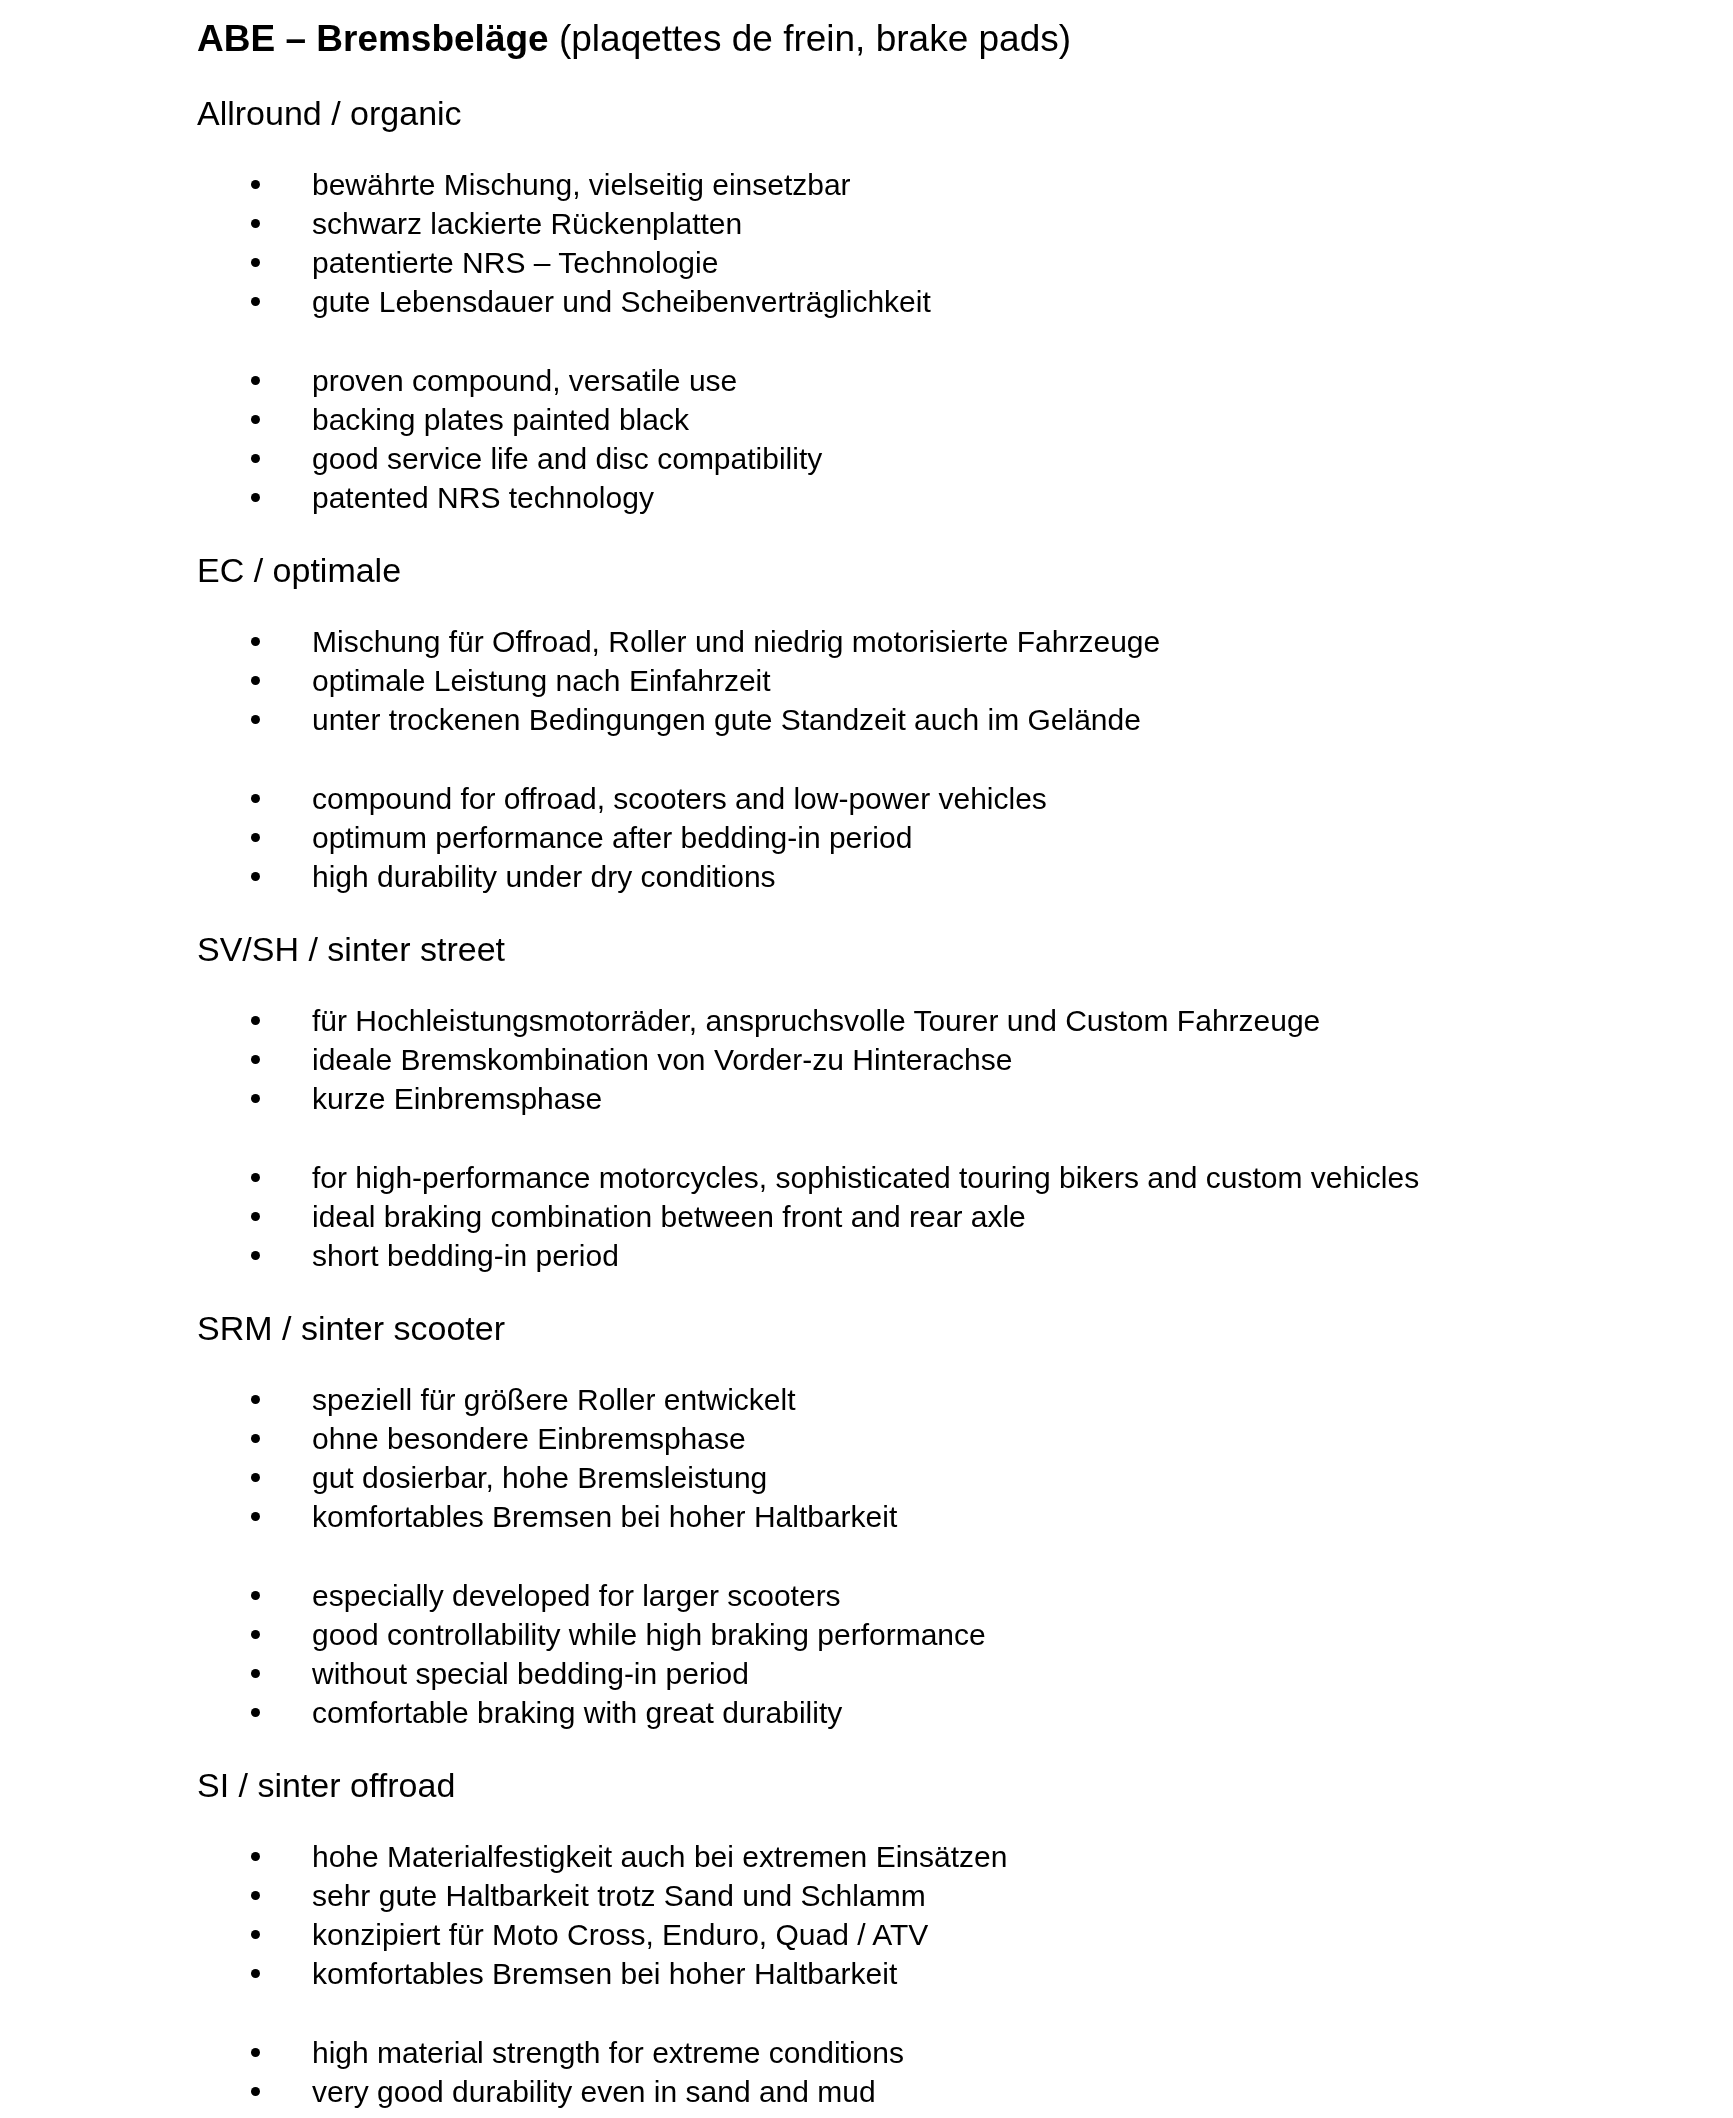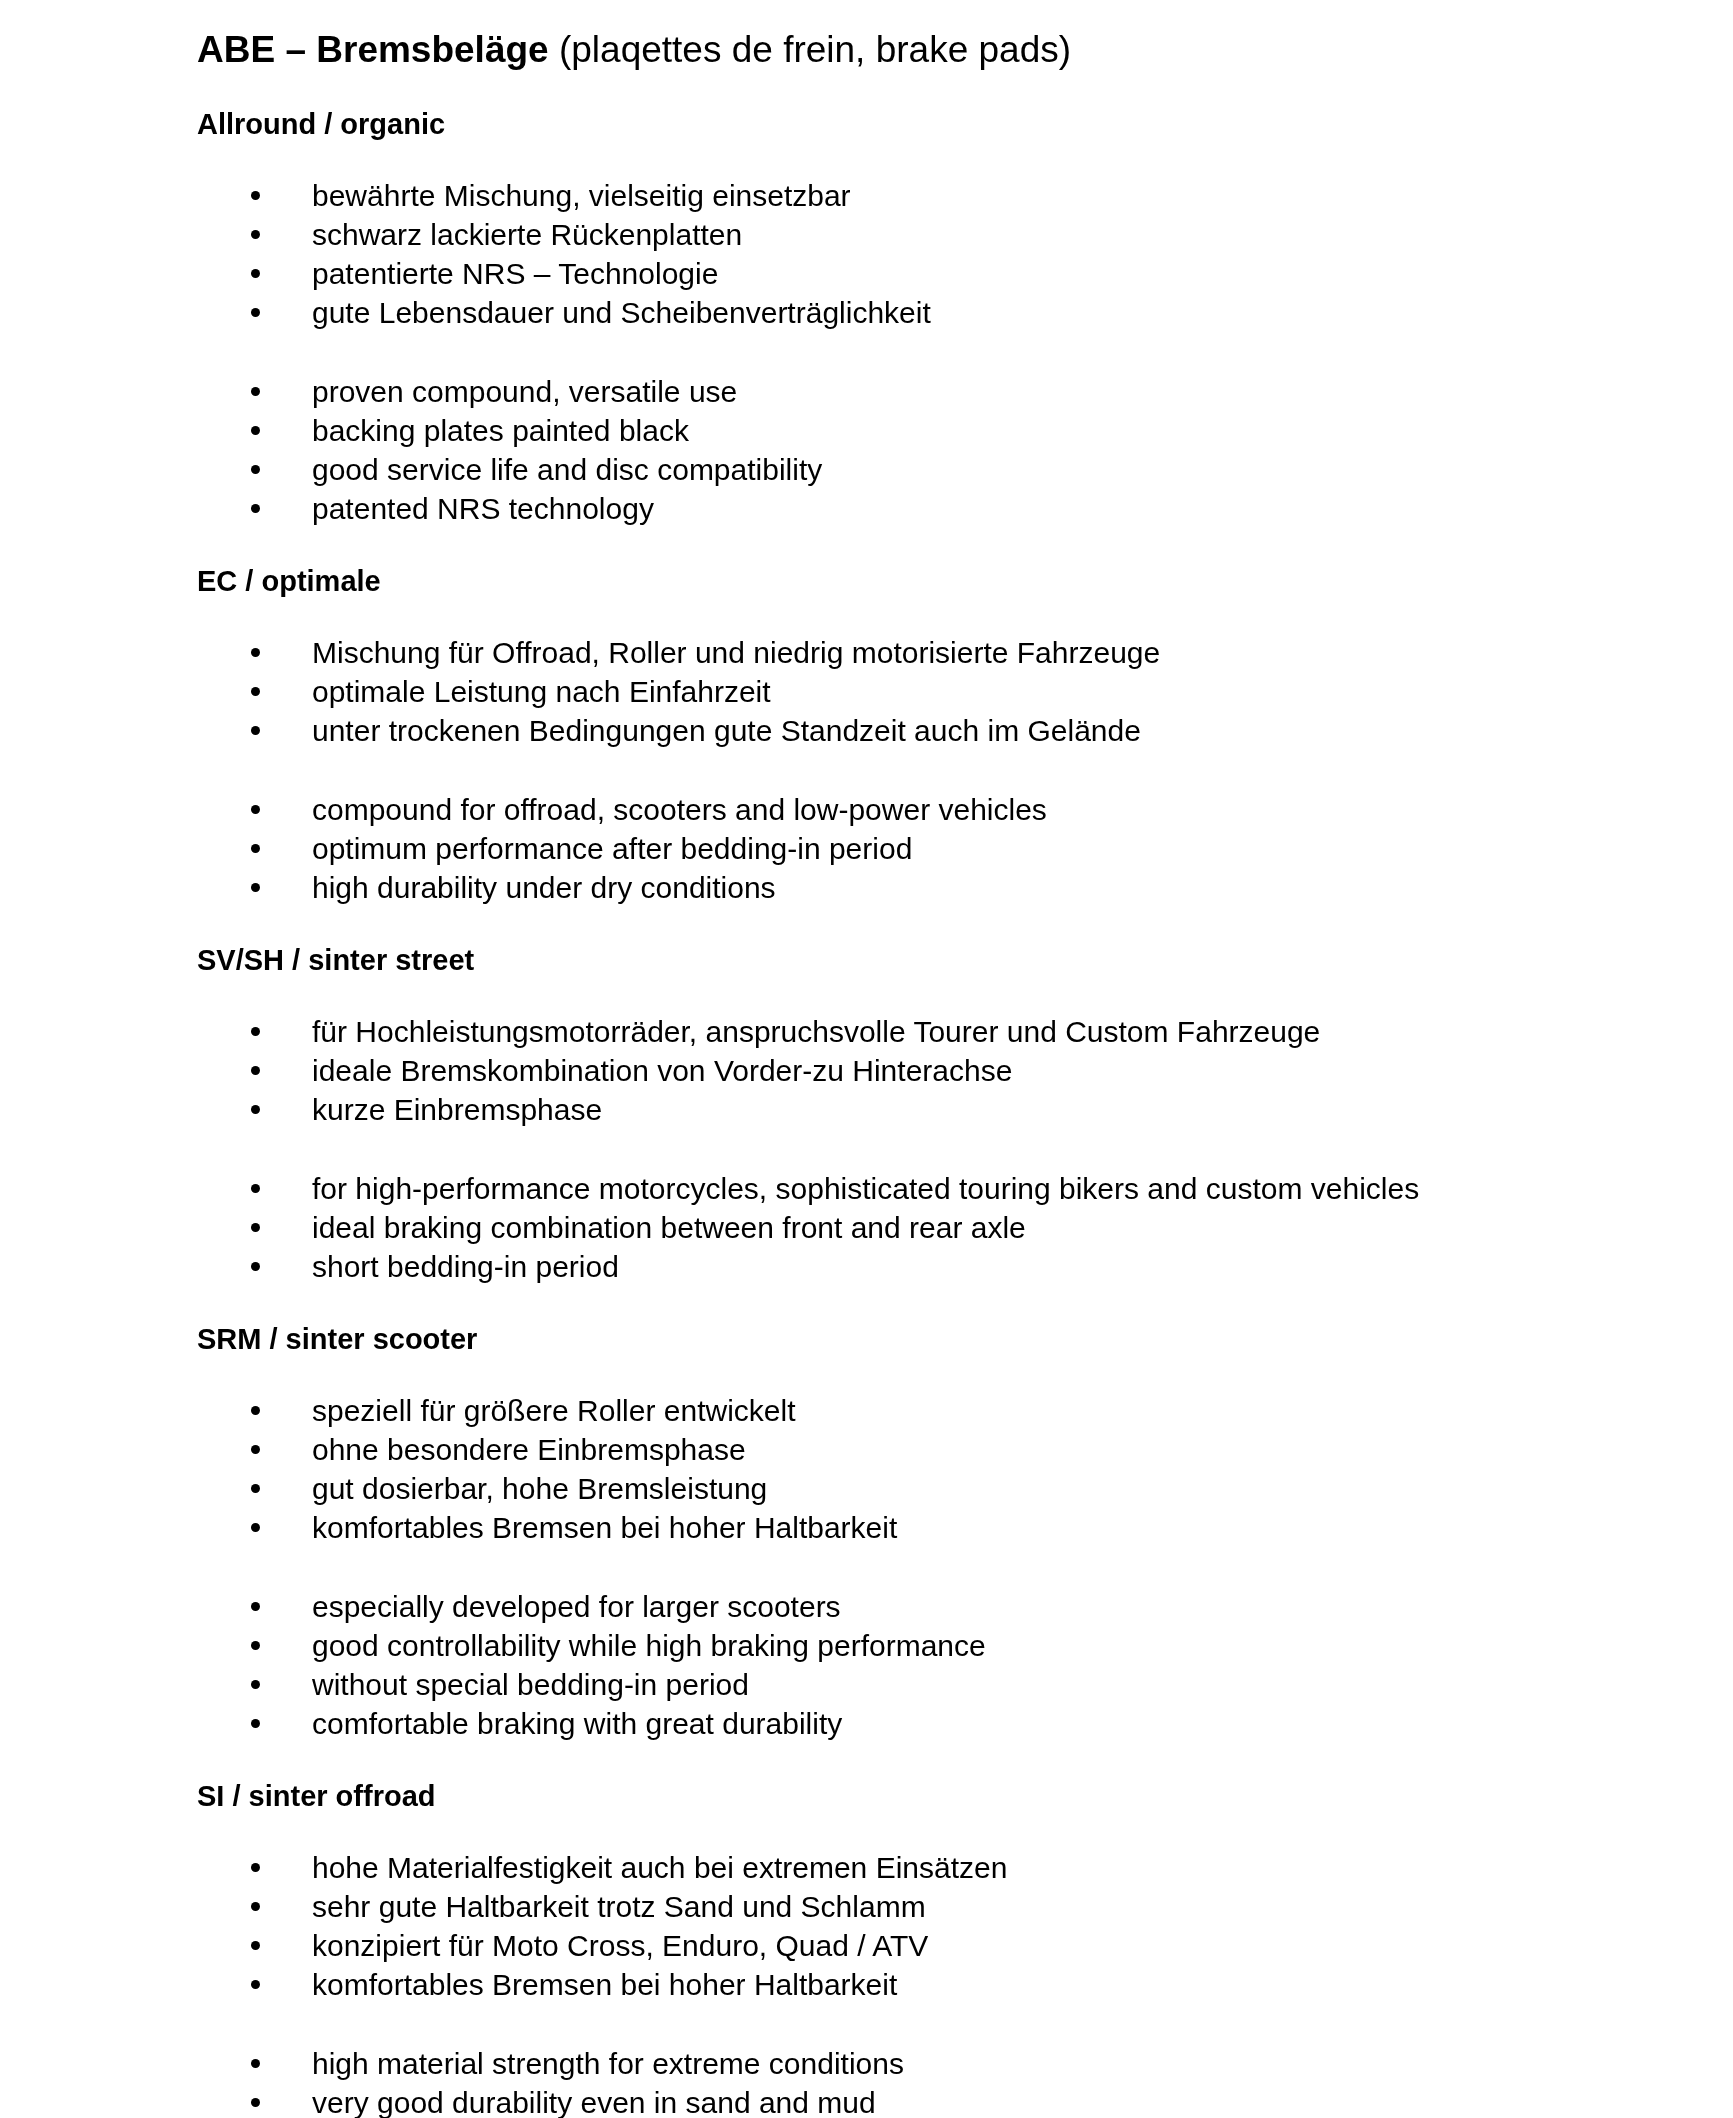--- a/index.html
+++ b/index.html
@@ -12,38 +12,38 @@
     height: 2119px;
     box-sizing: border-box;
     color: #000000;
     font-family: "Liberation Sans", "DejaVu Sans", sans-serif;
     -webkit-font-smoothing: antialiased;
   }
   .page {
     box-sizing: border-box;
     width: 1443px;
     height: 2119px;
-    padding: 27px 82px 0 197px;
+    padding: 16px 82px 0 197px;
     overflow: hidden;
     background: #ffffff;
   }
   .doc-title {
     font-size: 37px;
     line-height: 46px;
     margin: 0;
     font-weight: 400;
     letter-spacing: 0;
   }
   .doc-title .title-main {
     font-weight: 700;
   }
   .section-heading {
-    font-size: 29px;
+    font-size: 34px;
     line-height: 31px;
-    font-weight: 700;
+    font-weight: 400;
     margin: 38px 0 0 0;
   }
   .section-heading.first {
     margin-top: 36px;
   }
   ul.bullets {
     list-style: none;
     margin: 36px 0 0 0;
     padding: 0;
   }

